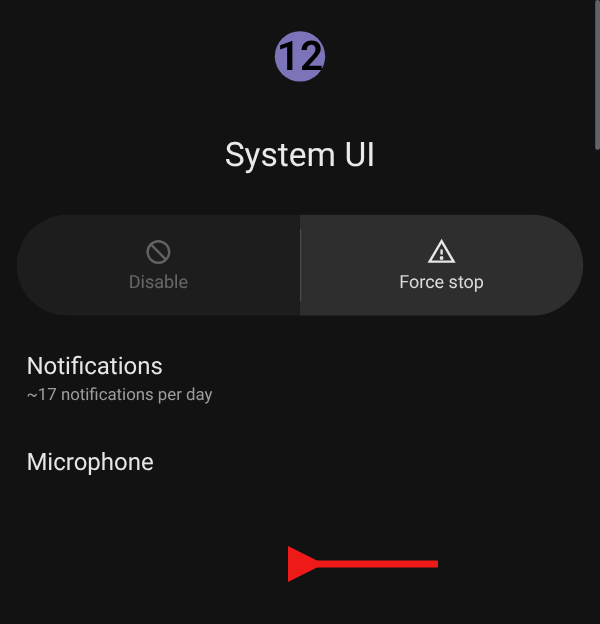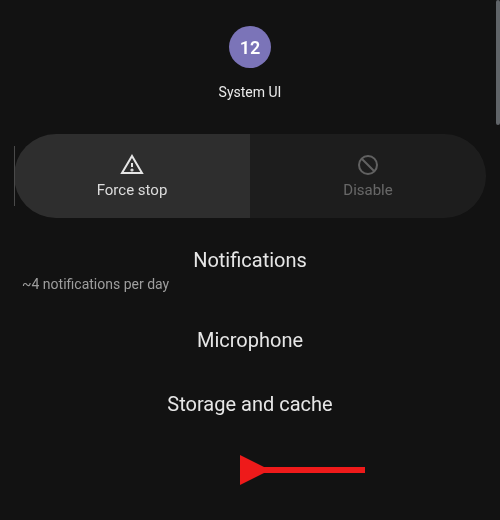--- a/index.html
+++ b/index.html
@@ -30,29 +30,30 @@
       width: 42px;
       height: 42px;
       border-radius: 50%;
       background: #7b74b8;
       display: flex;
       align-items: center;
       justify-content: center;
       margin-bottom: 16px;
     }
     .app-icon-text {
-      color: #ffffff;
-      font-size: 18px;
+      color: #000000;
+      font-size: 34px;
       font-weight: 600;
       text-align: right;
     }
     .app-name {
-      font-size: 14px;
+      font-size: 28px;
       font-weight: 400;
       color: #eaeaea;
+      margin-top: 28px;
     }
     .action-row {
       display: flex;
       gap: 0;
       padding: 14px 14px 10px 14px;
     }
     .action-button {
       flex: 1;
       background: #2e2e2e;
       height: 84px;
@@ -94,21 +95,20 @@
       padding: 0 22px;
     }
     .setting-item {
       padding: 20px 0 16px 0;
     }
     .setting-title {
       font-size: 20px;
       color: #e6e6e6;
       font-weight: 400;
       margin-bottom: 4px;
-      text-align: center;
     }
     .setting-subtitle {
       font-size: 14px;
       color: #9e9e9e;
       white-space: nowrap;
       overflow: hidden;
       text-overflow: ellipsis;
     }
     .arrow {
       position: absolute;
@@ -123,52 +123,51 @@
 <div class="scroll-indicator"></div>
 
 <div class="header">
   <div class="app-icon">
     <span class="app-icon-text">12</span>
   </div>
   <div class="app-name">System UI</div>
 </div>
 
 <div class="action-row">
+  <div class="action-button disabled">
+    <div class="action-icon">
+      <svg viewBox="0 0 24 24" width="24" height="24" fill="none" stroke="#cfcfcf" stroke-width="2">
+        <circle cx="12" cy="12" r="9"></circle>
+        <line x1="5.5" y1="5.5" x2="18.5" y2="18.5"></line>
+      </svg>
+    </div>
+    <span class="action-label">Disable</span>
+  </div>
   <div class="action-button">
     <div class="action-divider"></div>
     <div class="action-icon">
       <svg viewBox="0 0 24 24" width="24" height="24" fill="none" stroke="#e6e6e6" stroke-width="2">
         <path d="M12 3 L22 20 L2 20 Z"></path>
         <line x1="12" y1="10" x2="12" y2="14"></line>
         <circle cx="12" cy="17" r="0.6" fill="#e6e6e6"></circle>
       </svg>
     </div>
     <span class="action-label">Force stop</span>
   </div>
-  <div class="action-button disabled">
-    <div class="action-icon">
-      <svg viewBox="0 0 24 24" width="24" height="24" fill="none" stroke="#cfcfcf" stroke-width="2">
-        <circle cx="12" cy="12" r="9"></circle>
-        <line x1="5.5" y1="5.5" x2="18.5" y2="18.5"></line>
-      </svg>
-    </div>
-    <span class="action-label">Disable</span>
-  </div>
 </div>
 
 <div class="settings-list">
   <div class="setting-item">
     <div class="setting-title">Notifications</div>
-    <div class="setting-subtitle">~4 notifications per day</div>
+    <div class="setting-subtitle">~17 notifications per day</div>
   </div>
   <div class="setting-item">
     <div class="setting-title">Microphone</div>
   </div>
   <div class="setting-item">
-    <div class="setting-title">Storage and cache</div>
   </div>
 </div>
 
 <svg class="arrow" width="130" height="40" viewBox="0 0 130 40">
   <defs>
     <marker id="arrowhead" markerWidth="10" markerHeight="10" refX="2" refY="5" orient="auto">
       <polygon points="0,5 10,0 10,10" fill="#ee1a1a"></polygon>
     </marker>
   </defs>
   <line x1="125" y1="20" x2="18" y2="20" stroke="#ee1a1a" stroke-width="6" marker-end="url(#arrowhead)"></line>

